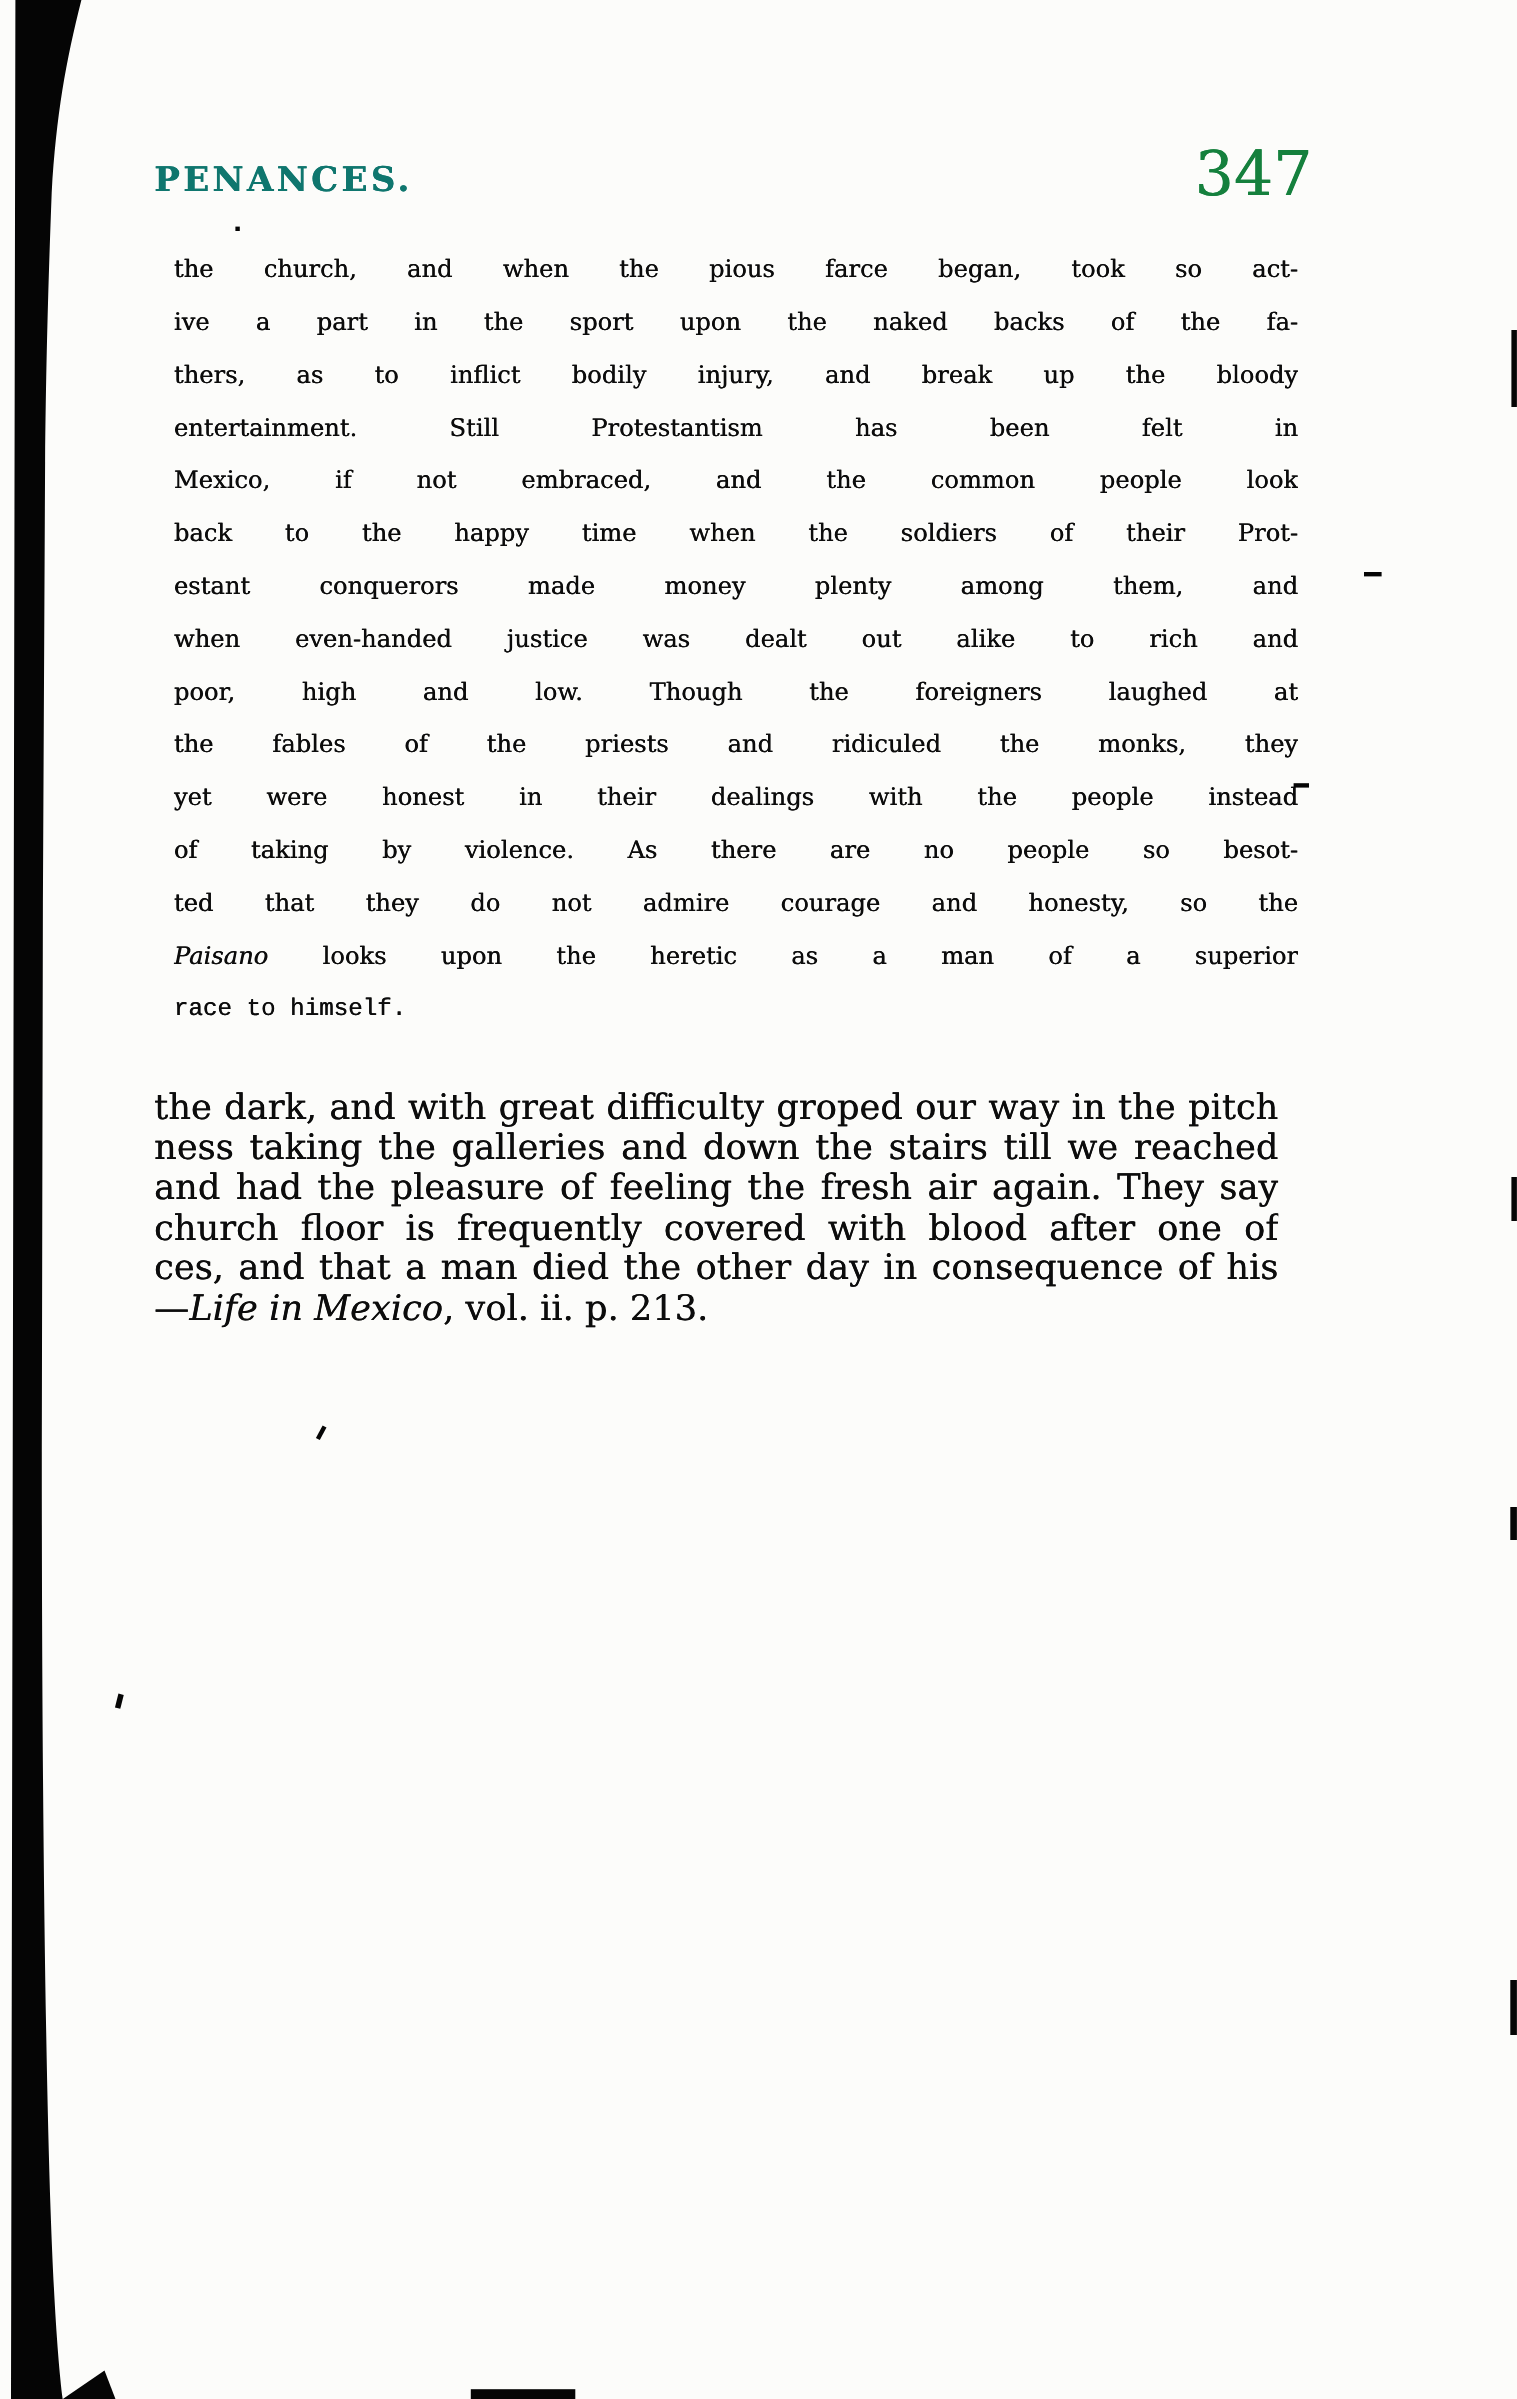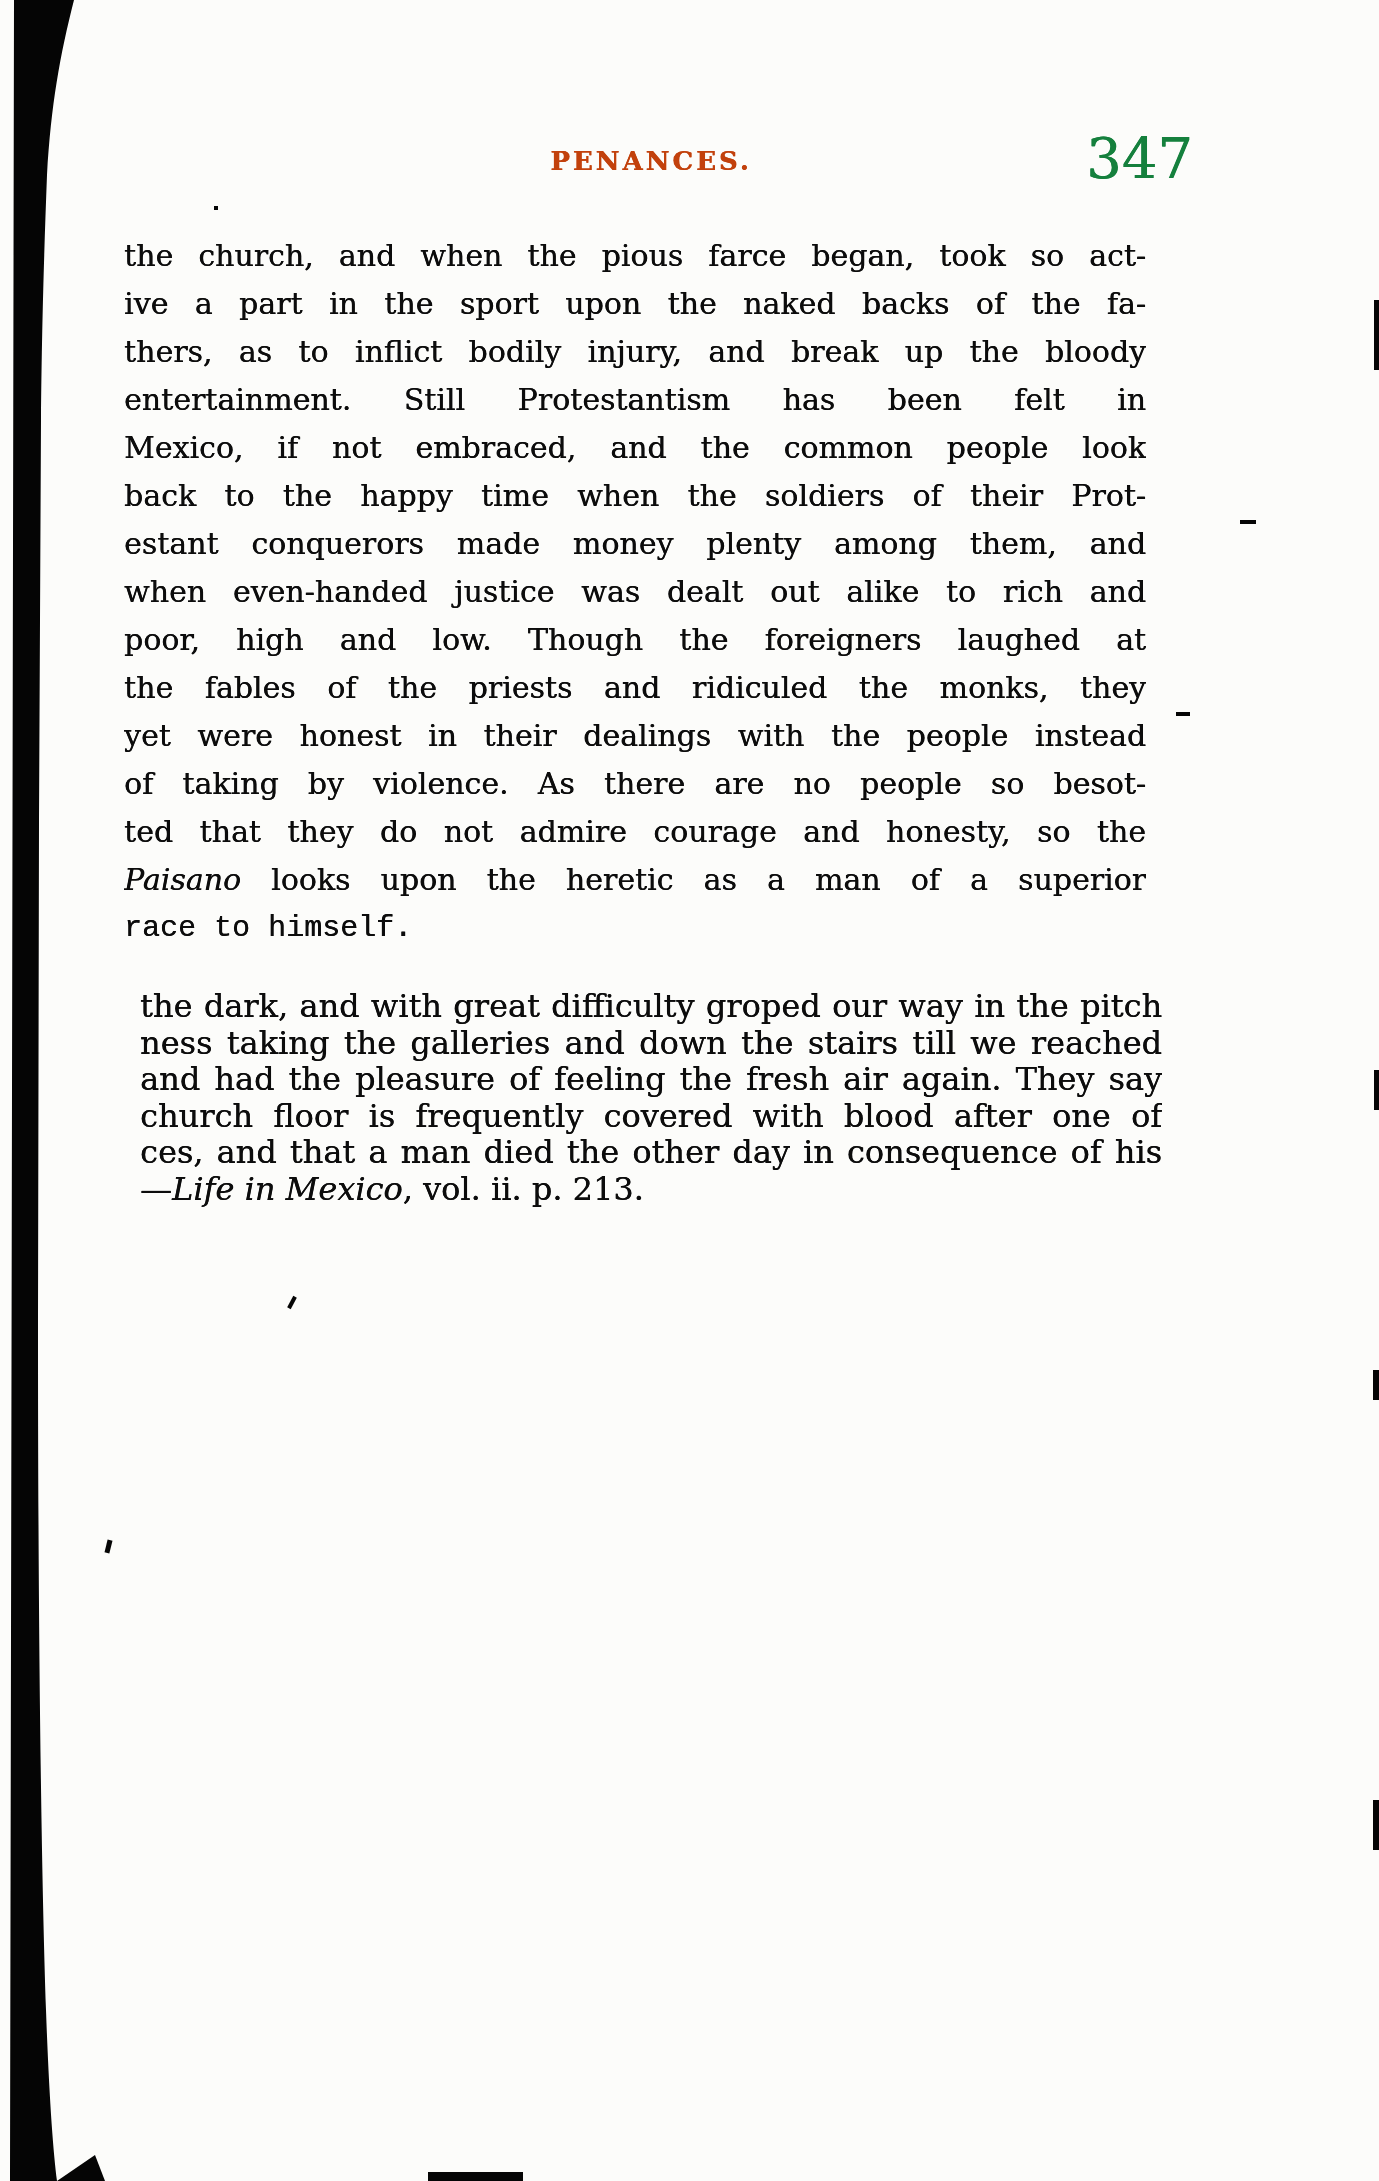--- a/index.html
+++ b/index.html
@@ -11,45 +11,43 @@
     overflow: hidden;
     font-family: "DejaVu Serif", "Liberation Serif", serif;
     color: #0c0c0c;
   }
   
   .running-header {
     position: absolute;
     top: 146px;
     left: 140px;
     width: 1022px;
-    text-align: center;
-    font-size: 26px;
+    font-size: 31px;
     font-weight: bold;
     letter-spacing: 3px;
-    color: #c2410c;
+    color: #0f766e;
     text-shadow: 0.4px 0 0 currentColor;
   }
   .page-number {
     position: absolute;
     top: 126px;
     left: 1086px;
     font-size: 56px;
     color: #15803d;
     text-shadow: 0.4px 0 0 currentColor;
   }
   
   .main-text {
     position: absolute;
     top: 222px;
-    left: 124px;
+    left: 158px;
     width: 1022px;
-    font-size: 30px;
+    font-size: 22px;
     line-height: 48px;
     text-shadow: 0.35px 0 0 currentColor;
-    margin-top: 10px;
   }
   .bline {
     text-align: justify;
     text-align-last: justify;
     height: 48px;
     overflow: hidden;
   }
   .bline.last {
     text-align: left;
     text-align-last: left;

